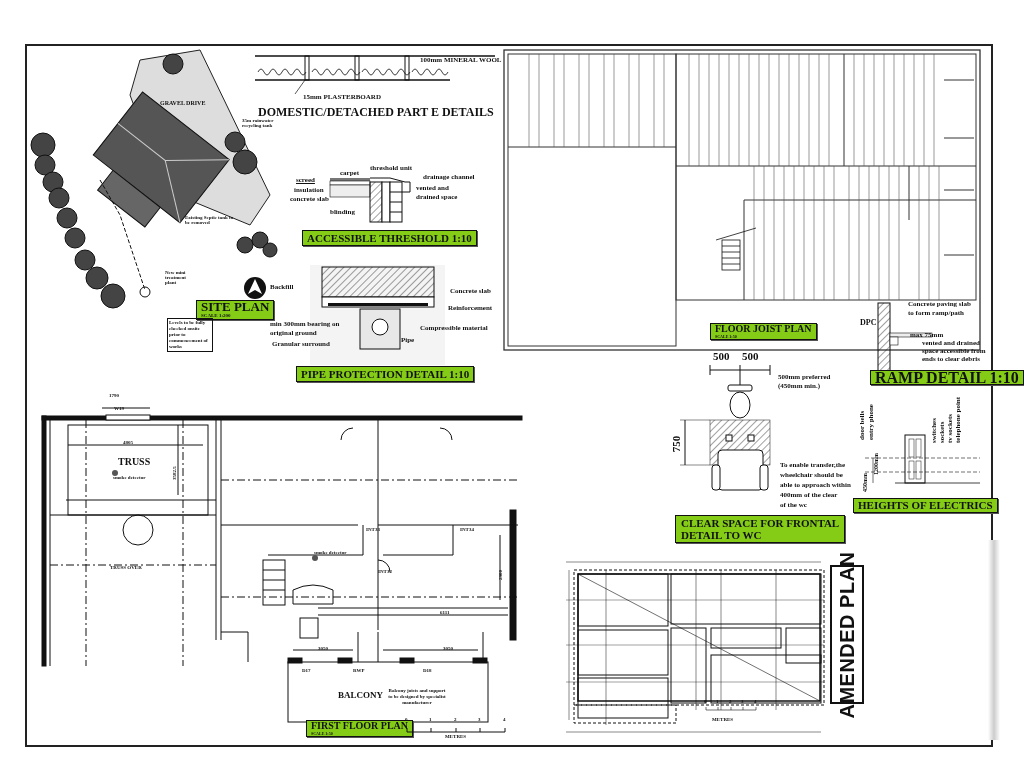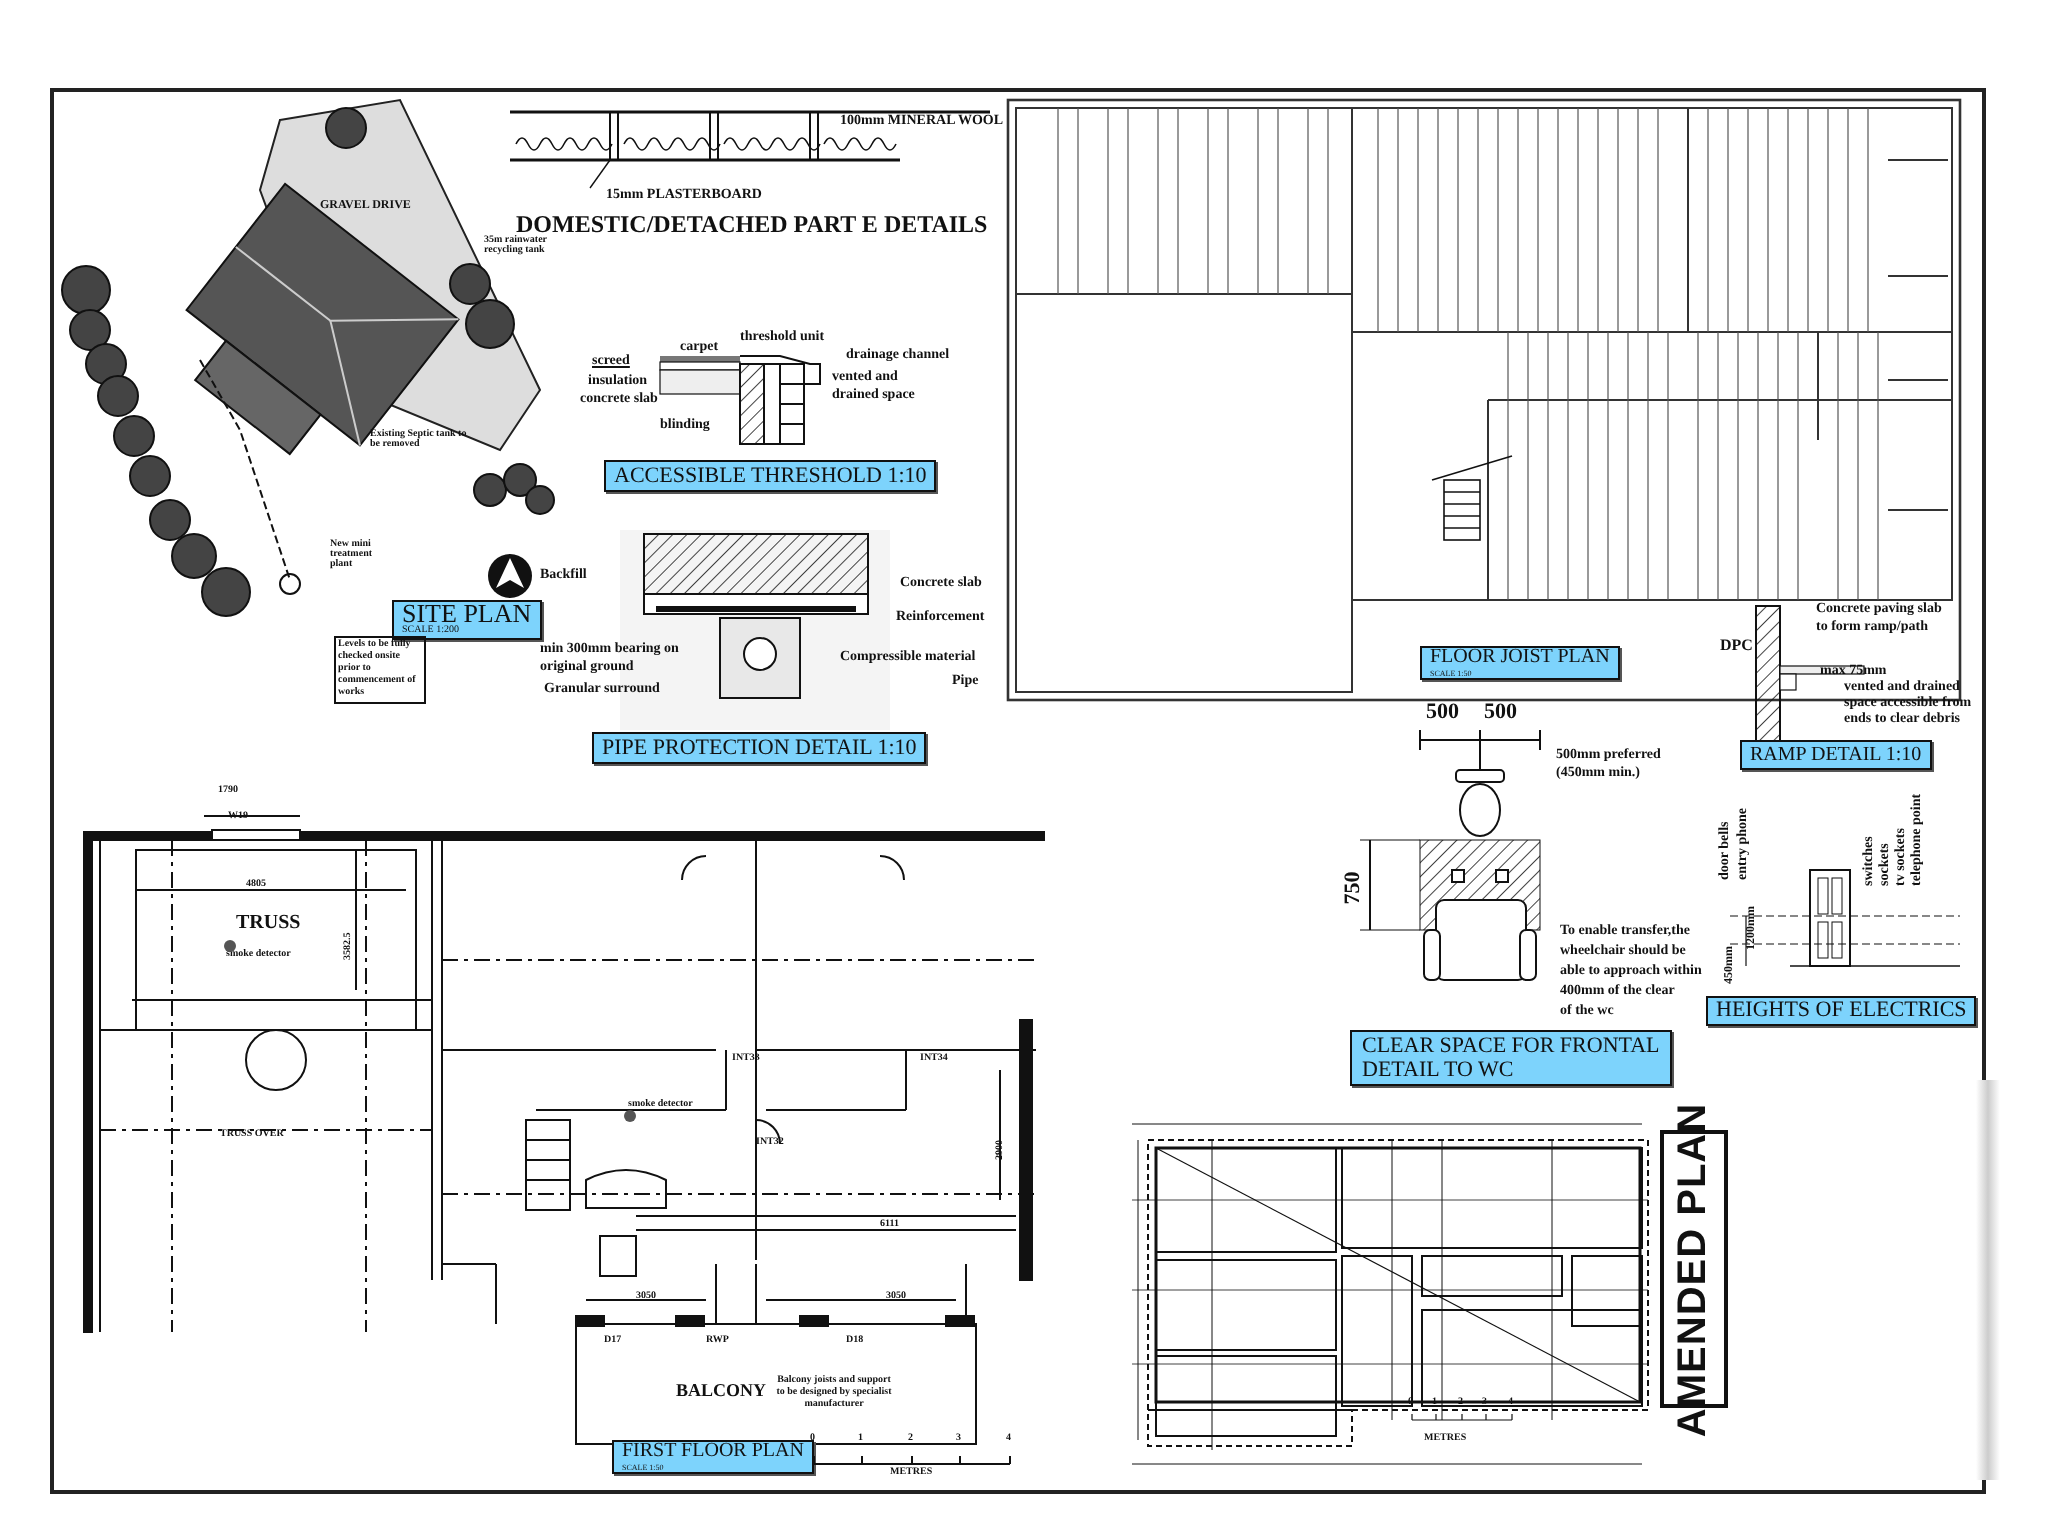--- a/index.html
+++ b/index.html
@@ -1,20 +1,20 @@
 <!DOCTYPE html>
 <html><head>
 <meta charset="utf-8">
 <style>
   html,body{margin:0;padding:0;background:#fff;}
   body{width:1024px;height:768px;position:relative;overflow:hidden;font-family:"Liberation Serif","DejaVu Serif",serif;color:#111;}
   .sheet{position:absolute;left:25px;top:44px;width:968px;height:703px;border:2px solid #222;box-sizing:border-box;}
   .abs{position:absolute;}
   .lbl{position:absolute;font-family:"Liberation Serif",serif;font-weight:bold;color:#111;white-space:nowrap;}
-  .title-box{position:absolute;border:1.5px solid #111;padding:0 4px;font-weight:normal;font-family:"Liberation Serif",serif;white-space:nowrap;background:#7dd3fc;box-shadow:1px 1px 0 #555;}
+  .title-box{position:absolute;border:1.5px solid #111;padding:0 4px;font-weight:bold;font-family:"Liberation Serif",serif;white-space:nowrap;background:#84cc16;box-shadow:1px 1px 0 #555;}
   .tiny{font-size:5px;font-weight:bold;}
   svg{position:absolute;overflow:visible;}
   .amended{position:absolute;left:830px;top:565px;width:30px;height:135px;border:2px solid #111;background:#fff;}
   .amended span{position:absolute;left:50%;top:50%;transform:translate(-50%,-50%) rotate(-90deg);font-family:"Liberation Sans",sans-serif;font-weight:bold;font-size:20px;white-space:nowrap;letter-spacing:0.5px;}
 </style>
 </head>
 <body>
 
 <div class="sheet"></div>
 
@@ -115,21 +115,21 @@
   <rect x="18" y="38" width="100" height="3" fill="#111"></rect>
   <rect x="50" y="44" width="40" height="40" fill="#e8e8e8" stroke="#111"></rect>
   <circle cx="70" cy="62" r="8" fill="#fff" stroke="#111"></circle>
 </svg>
 <div class="lbl" style="left:270px;top:283px;font-size:7px;">Backfill</div>
 <div class="lbl" style="left:450px;top:287px;font-size:7px;">Concrete slab</div>
 <div class="lbl" style="left:448px;top:304px;font-size:7px;">Reinforcement</div>
 <div class="lbl" style="left:270px;top:320px;font-size:7px;">min 300mm bearing on</div>
 <div class="lbl" style="left:270px;top:329px;font-size:7px;">original ground</div>
 <div class="lbl" style="left:420px;top:324px;font-size:7px;">Compressible material</div>
-<div class="lbl" style="left:440px;top:336px;font-size:7px;padding-left:36px;">Pipe</div>
+<div class="lbl" style="left:401px;top:336px;font-size:7px;">Pipe</div>
 <div class="lbl" style="left:272px;top:340px;font-size:7px;">Granular surround</div>
 <div class="title-box" style="left:296px;top:366px;font-size:11px;line-height:14px;">PIPE PROTECTION DETAIL 1:10</div>
 
 <svg style="left:504px;top:50px;" width="476" height="300" viewBox="0 0 476 300">
   <g stroke="#333" fill="none" stroke-width="1">
     <rect x="0" y="0" width="476" height="300" stroke-width="1.3"></rect>
     <rect x="4" y="4" width="168" height="292"></rect>
     <rect x="172" y="4" width="300" height="246"></rect>
     <line x1="4" y1="97" x2="172" y2="97"></line>
     <line x1="172" y1="116" x2="472" y2="116"></line>
@@ -221,21 +221,21 @@
   <rect x="14" y="30" width="42" height="4" fill="#eee" stroke="#111" stroke-width="0.6"></rect>
   <rect x="14" y="34" width="8" height="8" fill="#fff" stroke="#111" stroke-width="0.6"></rect>
 </svg>
 <div class="lbl" style="left:860px;top:318px;font-size:8px;">DPC</div>
 <div class="lbl" style="left:908px;top:300px;font-size:7px;text-align:center;">Concrete paving slab</div>
 <div class="lbl" style="left:908px;top:309px;font-size:7px;">to form ramp/path</div>
 <div class="lbl" style="left:910px;top:331px;font-size:7px;">max 75mm</div>
 <div class="lbl" style="left:922px;top:339px;font-size:7px;">vented and drained</div>
 <div class="lbl" style="left:922px;top:347px;font-size:7px;">space accessible from</div>
 <div class="lbl" style="left:922px;top:355px;font-size:7px;text-align:center;">ends to clear debris</div>
-<div class="title-box" style="left:870px;top:370px;font-size:10px;line-height:13px;">RAMP DETAIL 1:10</div>
+<div class="title-box" style="left:870px;top:370px;font-size:16px;line-height:13px;">RAMP DETAIL 1:10</div>
 
 <svg style="left:680px;top:355px;" width="90" height="150" viewBox="0 0 90 150">
   <line x1="30" y1="15" x2="90" y2="15" stroke="#111"></line>
   <line x1="30" y1="10" x2="30" y2="20" stroke="#111"></line>
     <line x1="60" y1="10" x2="60" y2="35" stroke="#111"></line>
     <line x1="90" y1="10" x2="90" y2="20" stroke="#111"></line>
   <rect x="48" y="30" width="24" height="6" rx="2" fill="#fff" stroke="#111"></rect>
   <ellipse cx="60" cy="50" rx="10" ry="13" fill="#fff" stroke="#111"></ellipse>
   <rect x="30" y="65" width="60" height="45" fill="url(#hatch)" stroke="#111" stroke-width="0.5"></rect>
   <line x1="5" y1="65" x2="5" y2="110" stroke="#111"></line>

